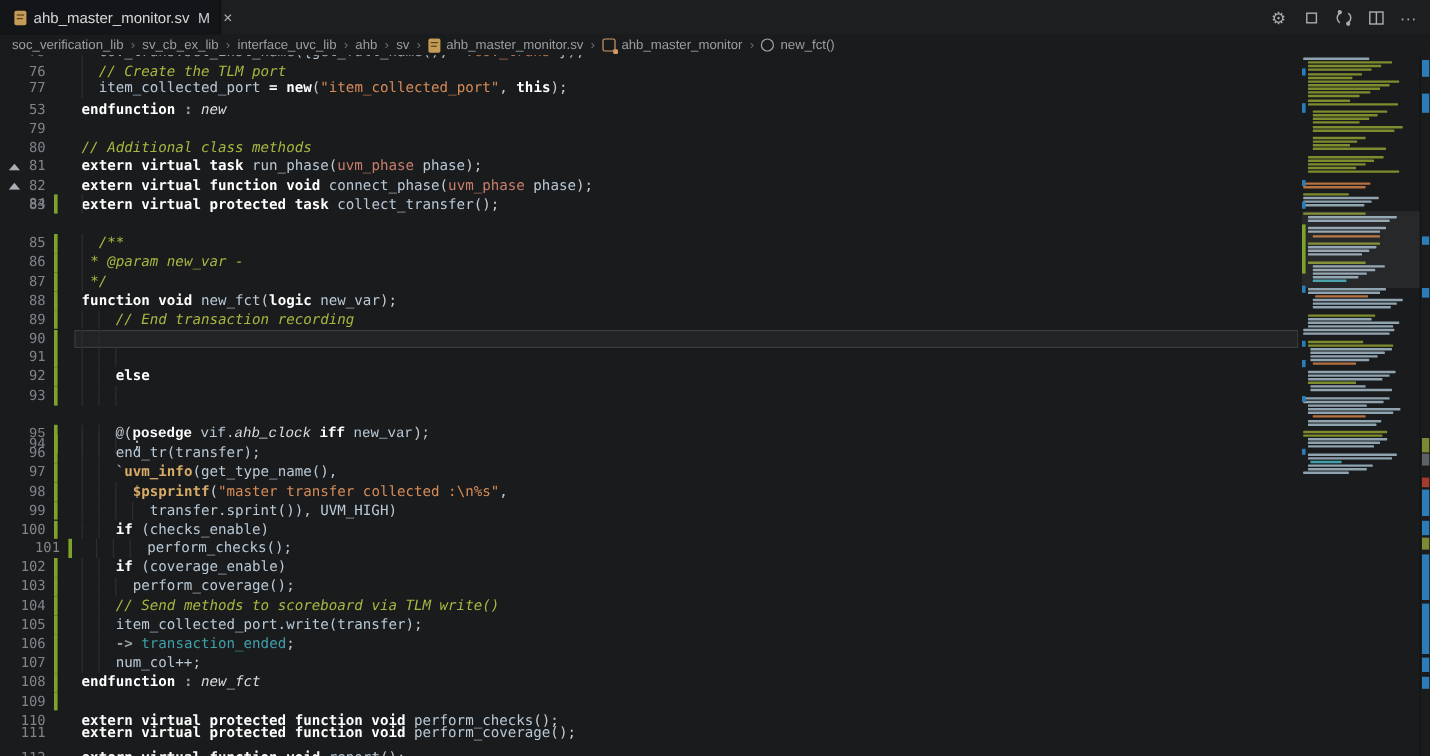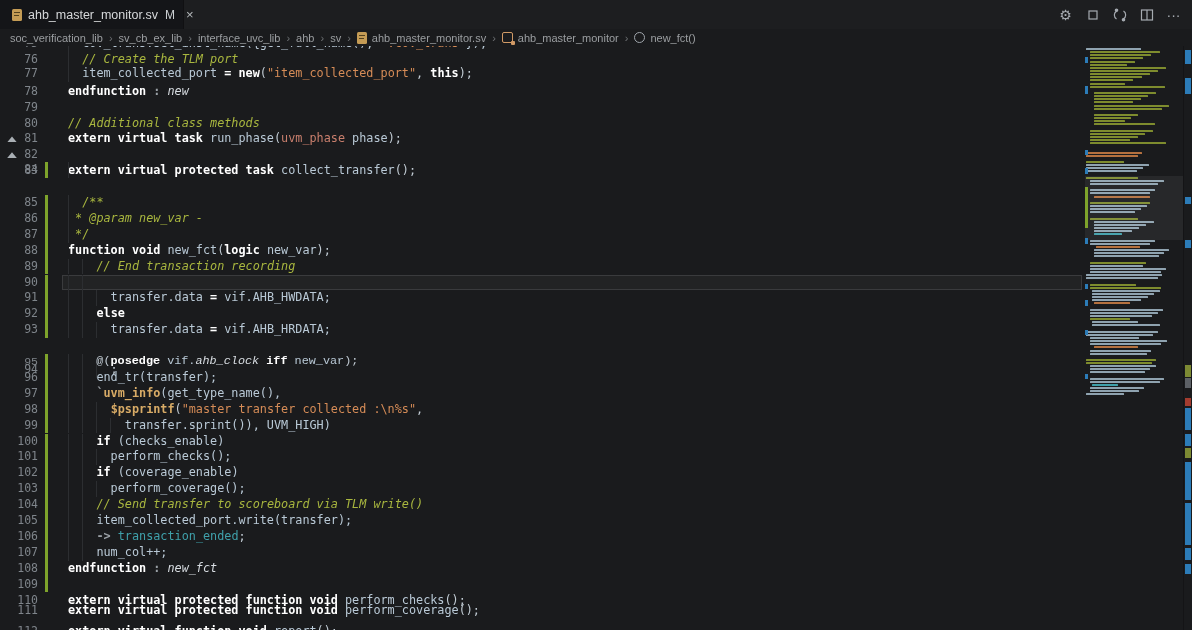--- a/index.html
+++ b/index.html
@@ -84,39 +84,40 @@
         <div class="guide" style="left: 68px;"></div>
         <span class="ln">76</span>
         <span class="code"><span>  </span><span class="tk-cm">// Create the TLM port</span></span>
       </div>
       <div class="row" style="top: 30px;">
         <div class="guide" style="left: 68px;"></div>
         <span class="ln">77</span>
         <span class="code"><span class="tk-id">  item_collected_port </span><span class="tk-kw">= </span><span class="tk-kw">new</span><span class="tk-pn">(</span><span class="tk-str">"item_collected_port"</span><span class="tk-pn">, </span><span class="tk-kw">this</span><span class="tk-pn">);</span></span>
       </div>
       <div class="row" style="top: 47.7px;">
-        <span class="ln">78</span>
+        <span class="ln">53</span>
         <span class="code"><span class="tk-kw">endfunction</span><span class="tk-gr"> : </span><span class="tk-it">new</span></span>
       </div>
       <div class="row" style="top: 63.6px;">
         <span class="ln">79</span>
         <span class="code"></span>
       </div>
       <div class="row" style="top: 79.5px;">
         <span class="ln">80</span>
         <span class="code"><span class="tk-cm">// Additional class methods</span></span>
       </div>
       <div class="row" style="top: 95.4px;">
         <span class="ln">81</span>
         <div class="glyph"></div>
         <span class="code"><span class="tk-kw">extern virtual task </span><span class="tk-id">run_phase</span><span class="tk-pn">(</span><span class="tk-typ">uvm_phase</span><span class="tk-id"> phase</span><span class="tk-pn">);</span></span>
       </div>
       <div class="row" style="top: 111.3px;">
         <span class="ln">82</span>
         <div class="glyph"></div>
+        <span class="code"><span class="tk-kw">extern virtual function void </span><span class="tk-id">connect_phase</span><span class="tk-pn">(</span><span class="tk-typ">uvm_phase</span><span class="tk-id"> phase</span><span class="tk-pn">);</span></span>
       </div>
       <div class="row" style="top: 127.2px;">
         <span class="ln">83</span>
         <span class="code"><span class="tk-kw">extern virtual protected task </span><span class="tk-id">collect_transfer</span><span class="tk-pn">();</span></span>
       </div>
       <div class="row" style="top: 126px;">
         <div class="guide" style="left: 68px;"></div>
         <span class="ln">84</span>
         <div class="chg"></div>
         <span class="code"></span>
@@ -157,36 +158,34 @@
         <div class="guide" style="left: 82.16px;"></div>
         <span class="ln">90</span>
         <div class="chg"></div>
       </div>
       <div class="row" style="top: 254.4px;">
         <div class="guide" style="left: 68px;"></div>
         <div class="guide" style="left: 82.16px;"></div>
         <div class="guide" style="left: 96.32px;"></div>
         <span class="ln">91</span>
         <div class="chg"></div>
-        <span class="code"><span class="tk-id">      transfer.data </span><span class="tk-kw">= </span><span class="tk-id">vif.AHB_HWDATA;</span></span>
       </div>
       <div class="row" style="top: 270.3px;">
         <div class="guide" style="left: 68px;"></div>
         <div class="guide" style="left: 82.16px;"></div>
         <span class="ln">92</span>
         <div class="chg"></div>
         <span class="code"><span>    </span><span class="tk-kw">else</span></span>
       </div>
       <div class="row" style="top: 286.2px;">
         <div class="guide" style="left: 68px;"></div>
         <div class="guide" style="left: 82.16px;"></div>
         <div class="guide" style="left: 96.32px;"></div>
         <span class="ln">93</span>
         <div class="chg"></div>
-        <span class="code"><span class="tk-id">      transfer.data </span><span class="tk-kw">= </span><span class="tk-id">vif.AHB_HRDATA;</span></span>
       </div>
       <div class="row" style="top: 302.1px; margin-top: 24px;">
         <div class="guide" style="left: 68px;"></div>
         <div class="guide" style="left: 82.16px;"></div>
         <div class="guide" style="left: 96.32px;"></div>
         <span class="ln">94</span>
         <div class="chg"></div>
         <span class="code"><span class="tk-pn">      ;</span></span>
       </div>
       <div class="row" style="top: 318px; font-family: Liberation Mono, monospace;">
@@ -227,21 +226,21 @@
         <div class="chg"></div>
         <span class="code"><span class="tk-id">        transfer.sprint()), UVM_HIGH)</span></span>
       </div>
       <div class="row" style="top: 397.5px;">
         <div class="guide" style="left: 68px;"></div>
         <div class="guide" style="left: 82.16px;"></div>
         <span class="ln">100</span>
         <div class="chg"></div>
         <span class="code"><span>    </span><span class="tk-kw">if</span><span class="tk-id"> (checks_enable)</span></span>
       </div>
-      <div class="row" style="top: 413.4px;">
+      <div class="row" style="top: 413.4px; margin-left: 12px;">
         <div class="guide" style="left: 68px;"></div>
         <div class="guide" style="left: 82.16px;"></div>
         <div class="guide" style="left: 96.32px;"></div>
         <span class="ln">101</span>
         <div class="chg"></div>
         <span class="code"><span class="tk-id">      perform_checks();</span></span>
       </div>
       <div class="row" style="top: 429.3px;">
         <div class="guide" style="left: 68px;"></div>
         <div class="guide" style="left: 82.16px;"></div>
@@ -255,21 +254,21 @@
         <div class="guide" style="left: 96.32px;"></div>
         <span class="ln">103</span>
         <div class="chg"></div>
         <span class="code"><span class="tk-id">      perform_coverage();</span></span>
       </div>
       <div class="row" style="top: 461.1px;">
         <div class="guide" style="left: 68px;"></div>
         <div class="guide" style="left: 82.16px;"></div>
         <span class="ln">104</span>
         <div class="chg"></div>
-        <span class="code"><span>    </span><span class="tk-cm">// Send transfer to scoreboard via TLM write()</span></span>
+        <span class="code"><span>    </span><span class="tk-cm">// Send methods to scoreboard via TLM write()</span></span>
       </div>
       <div class="row" style="top: 477px;">
         <div class="guide" style="left: 68px;"></div>
         <div class="guide" style="left: 82.16px;"></div>
         <span class="ln">105</span>
         <div class="chg"></div>
         <span class="code"><span class="tk-id">    item_collected_port.write(transfer);</span></span>
       </div>
       <div class="row" style="top: 492.9px;">
         <div class="guide" style="left: 68px;"></div>

